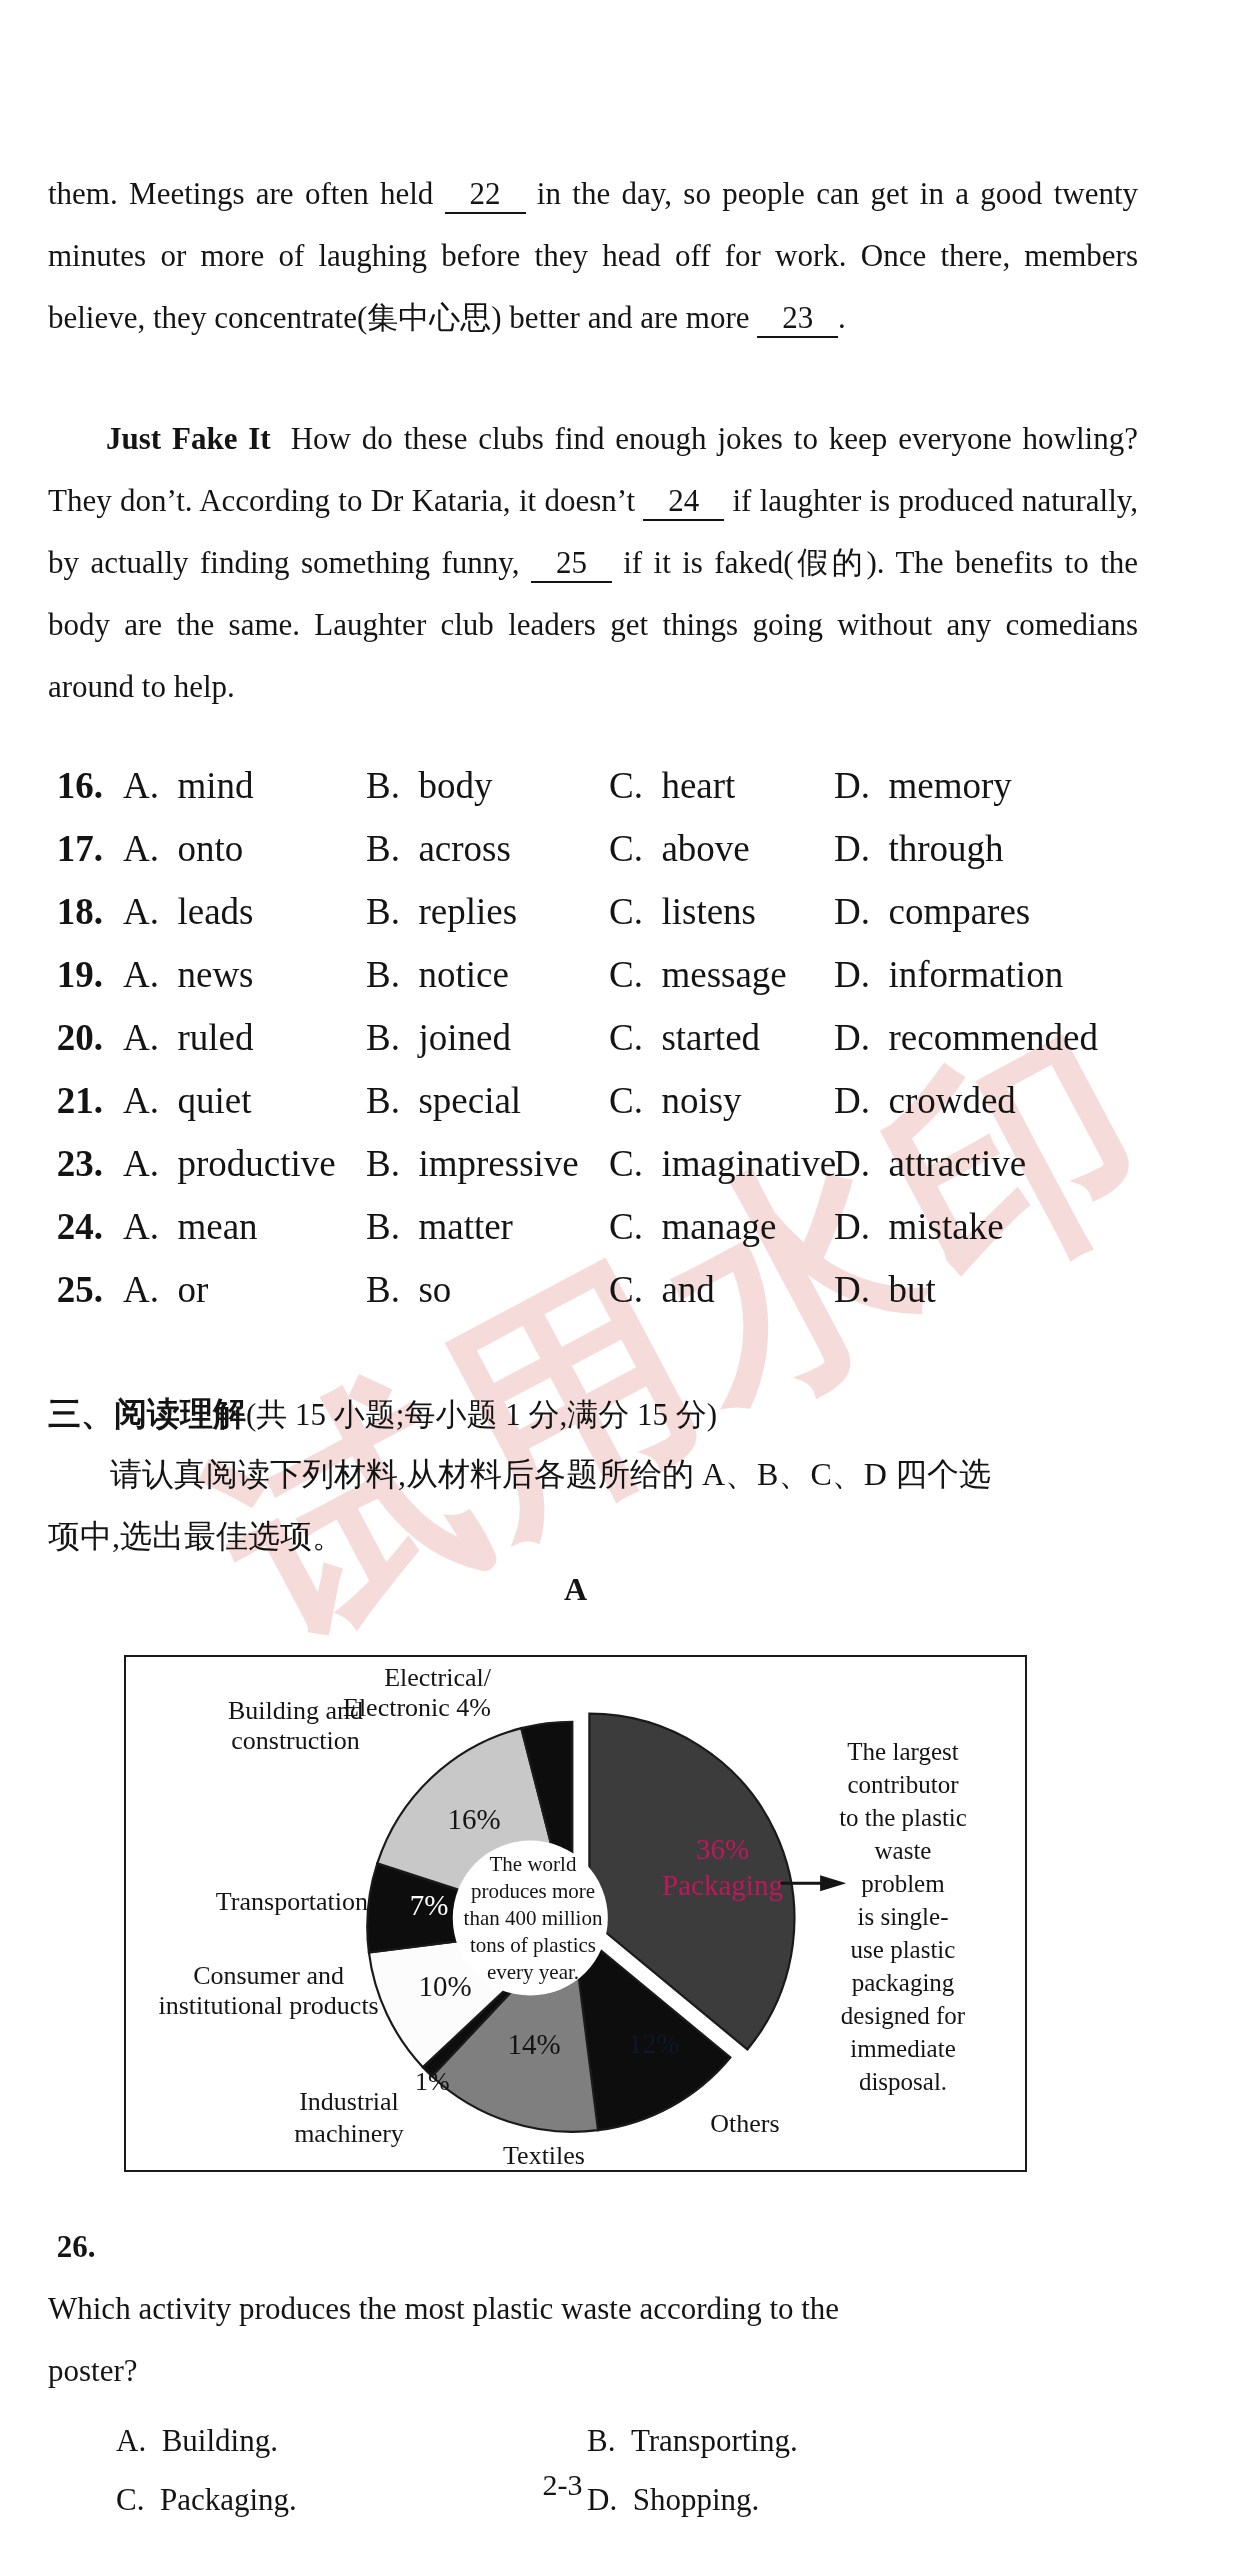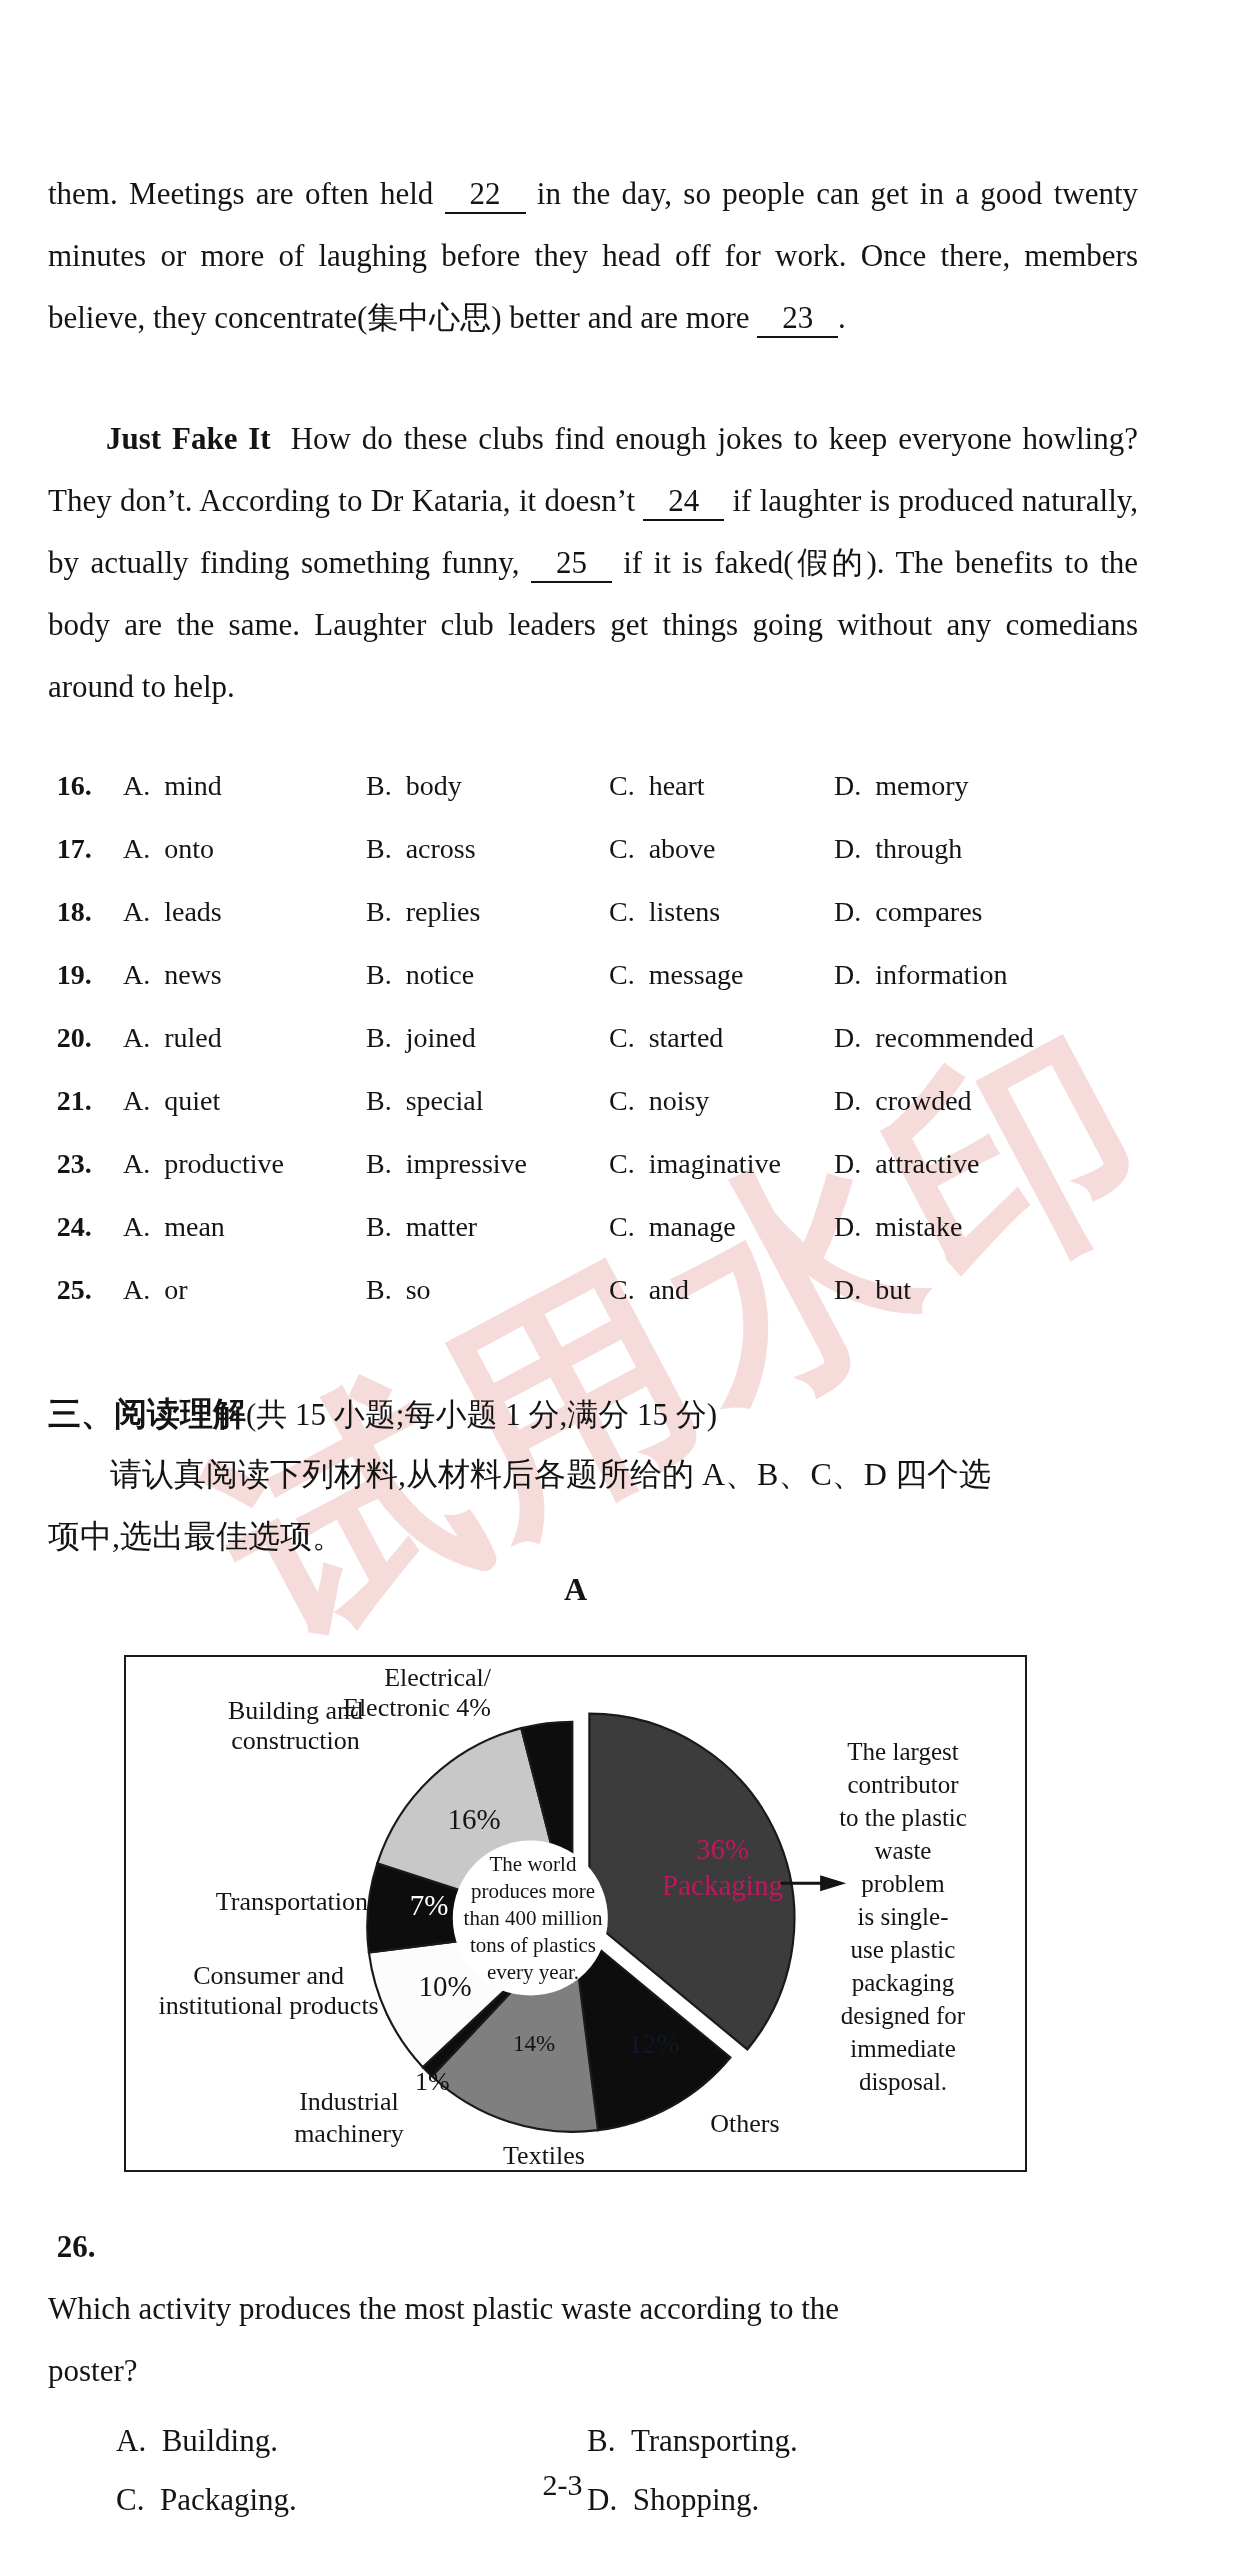--- a/index.html
+++ b/index.html
@@ -12,42 +12,42 @@
              transform:rotate(-28deg);opacity:.38;}
   
   #para1{top:132px;left:48px;width:1090px;font-size:31px;line-height:62px;text-align:justify;}
   #para2{top:377px;left:48px;width:1090px;font-size:31px;line-height:62px;text-align:justify;text-indent:58px;}
   .blank{display:inline-block;min-width:75px;text-align:center;border-bottom:2.2px solid #141414;
          line-height:35px;padding:0 2.9px 1.4px;text-indent:0;}
   .bold-lead{font-weight:bold;margin-right:20px;}
   
   #cloze{top:754px;left:48px;width:1152px;}
   .qrow{display:grid;grid-template-columns:75px 243px 243px 225px 1fr;height:63px;
-        line-height:63px;font-size:28px;}
+        line-height:63px;font-size:37px;}
   .qnum{font-weight:bold;padding-left:8.7px;}
   
   #section-header{top:1388px;left:48px;width:1152px;font-size:33px;line-height:51px;}
   #section-header .hd{font-weight:bold;font-family:"Liberation Sans","DejaVu Sans",sans-serif;}
   #section-header .meta{font-size:31px;}
   #instructions{top:1443px;left:48px;width:1090px;font-size:32px;line-height:62px;
                 text-indent:62px;white-space:pre-line;}
   #passage-label{top:1571px;left:124px;width:903px;text-align:center;font-size:32px;font-weight:bold;}
   
   #chart-box{top:1655px;left:124px;width:903px;height:517px;border:2.9px solid #1a1a1a;box-sizing:border-box;}
   #pie-svg{position:absolute;left:0;top:0;}
   .cl{position:absolute;font-size:26px;line-height:30px;white-space:pre-line;z-index:2;}
   #lb-electrical{left:217px;top:5.8px;text-align:right;}
   #lb-building{left:68px;top:39px;width:203px;text-align:center;}
   #lb-pct16{left:312px;top:147px;width:72px;text-align:center;font-size:29px;}
   #lb-packaging{left:517px;top:174px;width:159px;text-align:center;font-size:29px;line-height:36px;color:#be185d;}
   #lb-pct7{left:274px;top:233px;width:58px;color:#fff;font-size:29px;text-align:center;}
   #lb-transportation{left:68px;top:230px;width:174px;text-align:right;}
   #lb-pct10{left:283px;top:314px;width:72px;font-size:29px;text-align:center;}
   #lb-consumer{left:19.6px;top:304px;width:246px;text-align:center;}
-  #lb-pct14{left:372px;top:372px;width:72px;font-size:23px;text-align:center;}
+  #lb-pct14{left:372px;top:372px;width:72px;font-size:29px;text-align:center;}
   #lb-pct12{left:492px;top:372px;width:72px;font-size:28px;color:#0f172a;text-align:center;}
   #lb-pct1{left:289px;top:410px;font-size:26px;}
   #lb-industrial{left:136px;top:429px;width:174px;text-align:center;line-height:32px;}
   #lb-textiles{left:360px;top:484px;width:116px;text-align:center;}
   #lb-others{left:561px;top:452px;width:116px;text-align:center;}
   #center-text{left:320px;top:194px;width:174px;text-align:center;font-size:21px;line-height:27px;}
   #annotation{left:683px;top:78px;width:188px;text-align:center;font-size:25px;line-height:33px;}
   
   #q26{top:2216px;left:48px;width:1090px;font-size:31px;}
   #q26 .qline{display:flex;flex-direction:column;}

